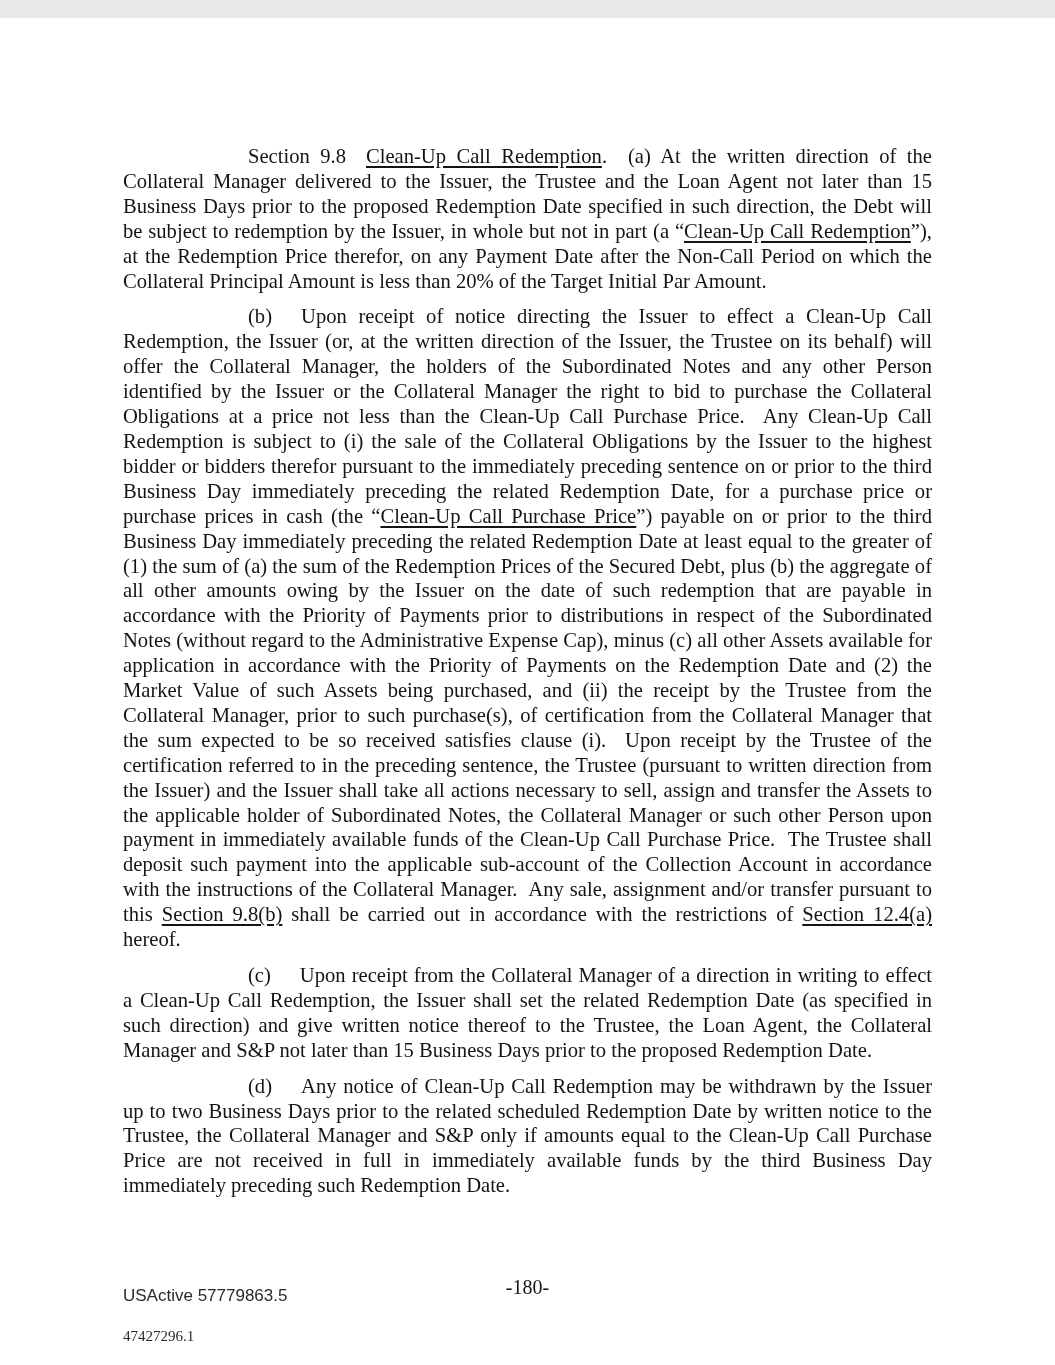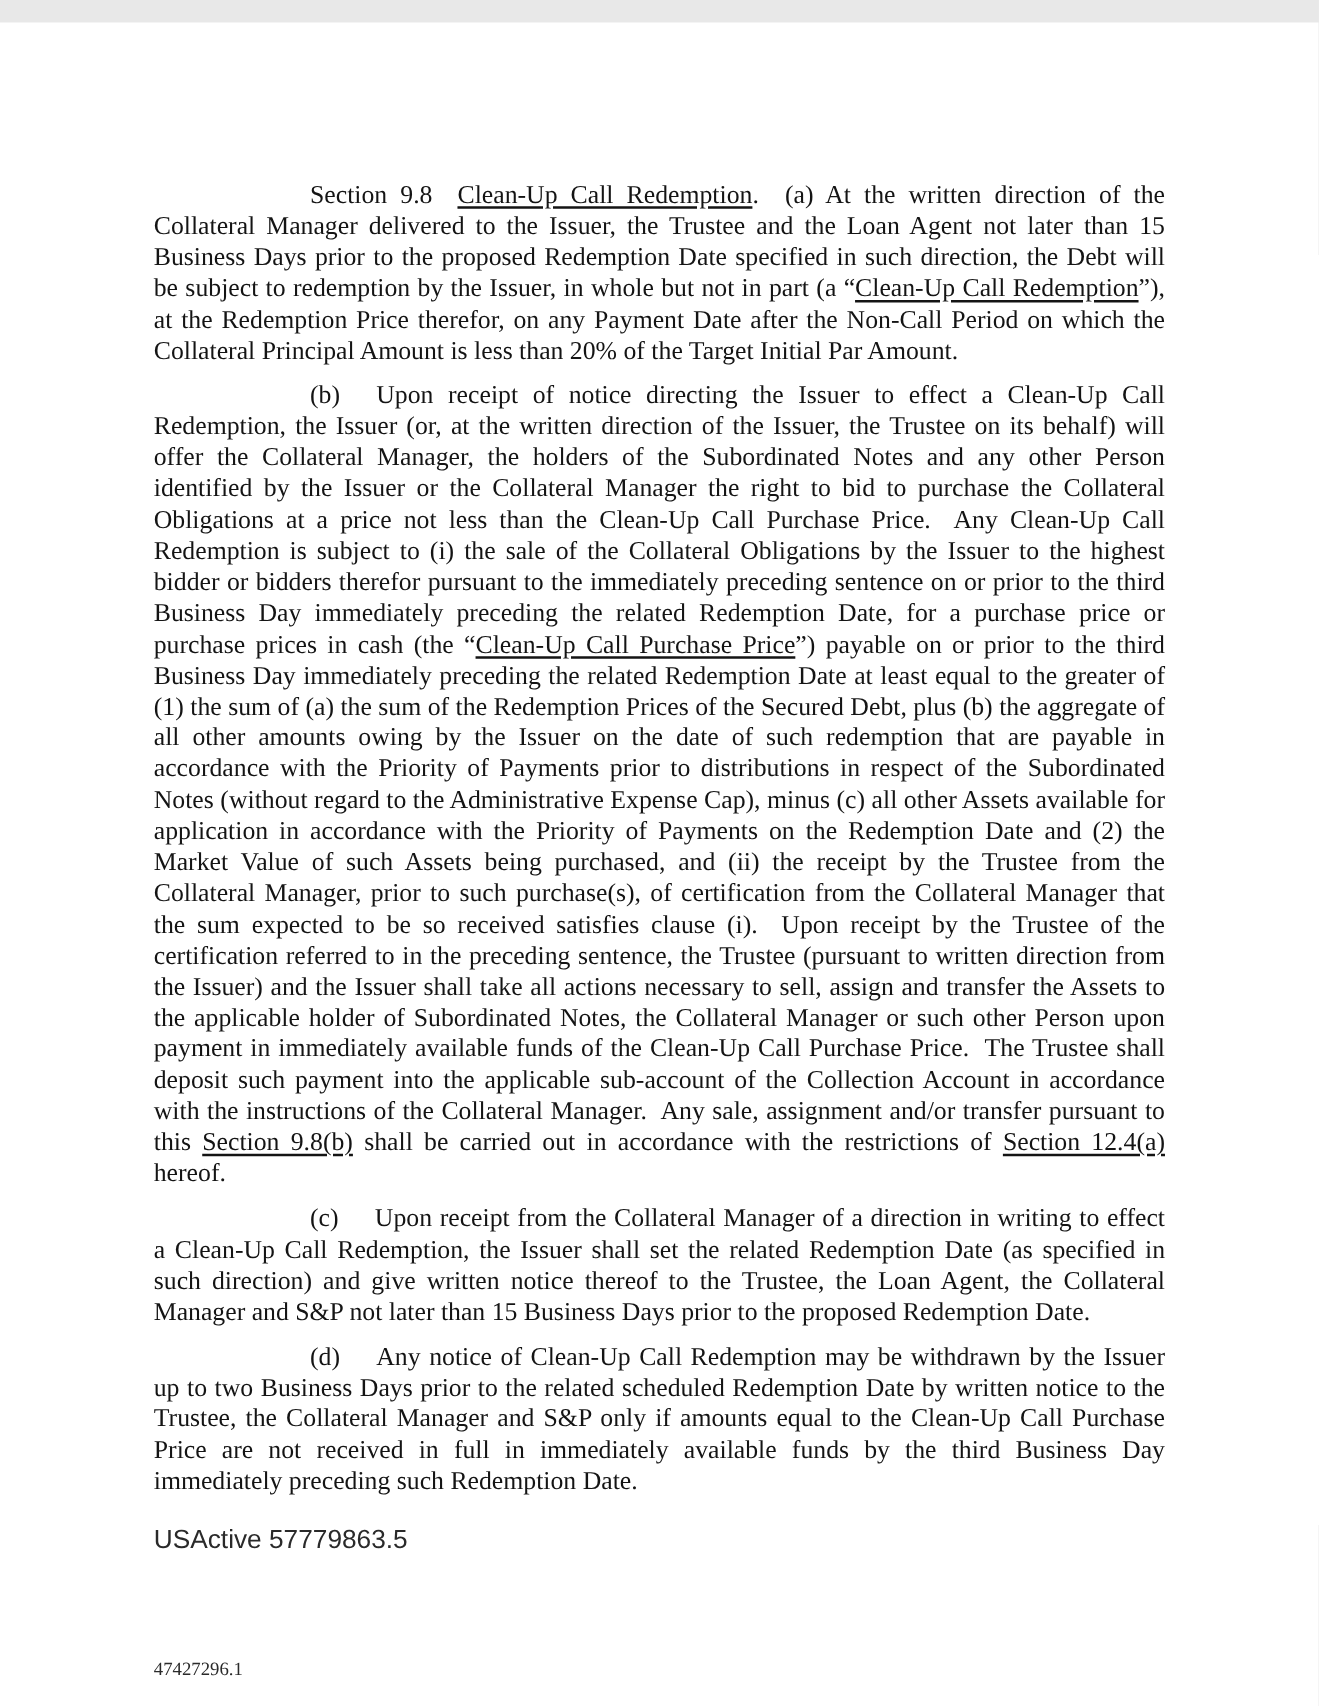--- a/index.html
+++ b/index.html
@@ -28,23 +28,23 @@
   }
   .para:last-child { margin-bottom: 0; }
   .justify-last { text-align-last: justify; }
   .tab { display: inline-block; }
   .heading-tab { width: 20px; }
   .label-tab { width: 29px; }
   .u { text-decoration: underline; text-underline-offset: 3px; }
   .footer-docid1 {
     position: absolute;
     left: 123px;
-    top: 1202px;
+    top: 1268px;
     font-family: "Liberation Sans", "DejaVu Sans", sans-serif;
-    font-size: 21px;
+    font-size: 17px;
     color: #2a2a2a;
     white-space: nowrap;
   }
   .footer-docid2 {
     position: absolute;
     left: 123px;
     top: 1310px;
     font-family: "Liberation Serif", "DejaVu Serif", serif;
     font-size: 15px;
     color: #2a2a2a;
@@ -66,13 +66,14 @@
 <div class="page">
   <div class="content">
       <p class="para"><span class="">Section 9.8</span><span class="tab heading-tab"></span><span class="u">Clean-Up Call Redemption</span><span class="">.&nbsp; (a) At the written direction of the Collateral Manager delivered to the Issuer, the Trustee and the Loan Agent not later than 15 Business Days prior to the proposed Redemption Date specified in such direction, the Debt will be subject to redemption by the Issuer, in whole but not in part (a “</span><span class="u">Clean-Up Call Redemption</span><span class="">”), at the Redemption Price therefor, on any Payment Date after the Non-Call Period on which the Collateral Principal Amount is less than 20% of the Target Initial Par Amount.</span></p>
       <p class="para"><span class="">(b)</span><span class="tab label-tab"></span><span class="">Upon receipt of notice directing the Issuer to effect a Clean-Up Call Redemption, the Issuer (or, at the written direction of the Issuer, the Trustee on its behalf) will offer the Collateral Manager, the holders of the Subordinated Notes and any other Person identified by the Issuer or the Collateral Manager the right to bid to purchase the Collateral Obligations at a price not less than the Clean-Up Call Purchase Price.&nbsp; Any Clean-Up Call Redemption is subject to (i) the sale of the Collateral Obligations by the Issuer to the highest bidder or bidders therefor pursuant to the immediately preceding sentence on or prior to the third Business Day immediately preceding the related Redemption Date, for a purchase price or purchase prices in cash (the “</span><span class="u">Clean-Up Call Purchase Price</span><span class="">”) payable on or prior to the third Business Day immediately preceding the related Redemption Date at least equal to the greater of (1) the sum of (a) the sum of the Redemption Prices of the Secured Debt, plus (b) the aggregate of all other amounts owing by the Issuer on the date of such redemption that are payable in accordance with the Priority of Payments prior to distributions in respect of the Subordinated Notes (without regard to the Administrative Expense Cap), minus (c) all other Assets available for application in accordance with the Priority of Payments on the Redemption Date and (2) the Market Value of such Assets being purchased, and (ii) the receipt by the Trustee from the Collateral Manager, prior to such purchase(s), of certification from the Collateral Manager that the sum expected to be so received satisfies clause (i).&nbsp; Upon receipt by the Trustee of the certification referred to in the preceding sentence, the Trustee (pursuant to written direction from the Issuer) and the Issuer shall take all actions necessary to sell, assign and transfer the Assets to the applicable holder of Subordinated Notes, the Collateral Manager or such other Person upon payment in immediately available funds of the Clean-Up Call Purchase Price.&nbsp; The Trustee shall deposit such payment into the applicable sub-account of the Collection Account in accordance with the instructions of the Collateral Manager.&nbsp; Any sale, assignment and/or transfer pursuant to this </span><span class="u">Section 9.8(b)</span><span class=""> shall be carried out in accordance with the restrictions of </span><span class="u">Section 12.4(a)</span><span class=""> hereof.</span></p>
       <p class="para"><span class="">(c)</span><span class="tab label-tab"></span><span class="">Upon receipt from the Collateral Manager of a direction in writing to effect a Clean-Up Call Redemption, the Issuer shall set the related Redemption Date (as specified in such direction) and give written notice thereof to the Trustee, the Loan Agent, the Collateral Manager and S&amp;P not later than 15 Business Days prior to the proposed Redemption Date.</span></p>
       <p class="para"><span class="">(d)</span><span class="tab label-tab"></span><span class="">Any notice of Clean-Up Call Redemption may be withdrawn by the Issuer up to two Business Days prior to the related scheduled Redemption Date by written notice to the Trustee, the Collateral Manager and S&amp;P only if amounts equal to the Clean-Up Call Purchase Price are not received in full in immediately available funds by the third Business Day immediately preceding such Redemption Date.</span></p>
     </div>
 
   <div class="footer-docid1">USActive 57779863.5</div>
   <div class="footer-docid2">47427296.1</div>
+  <div class="page-number">-180-</div>
 </div>
 
 </body></html>

